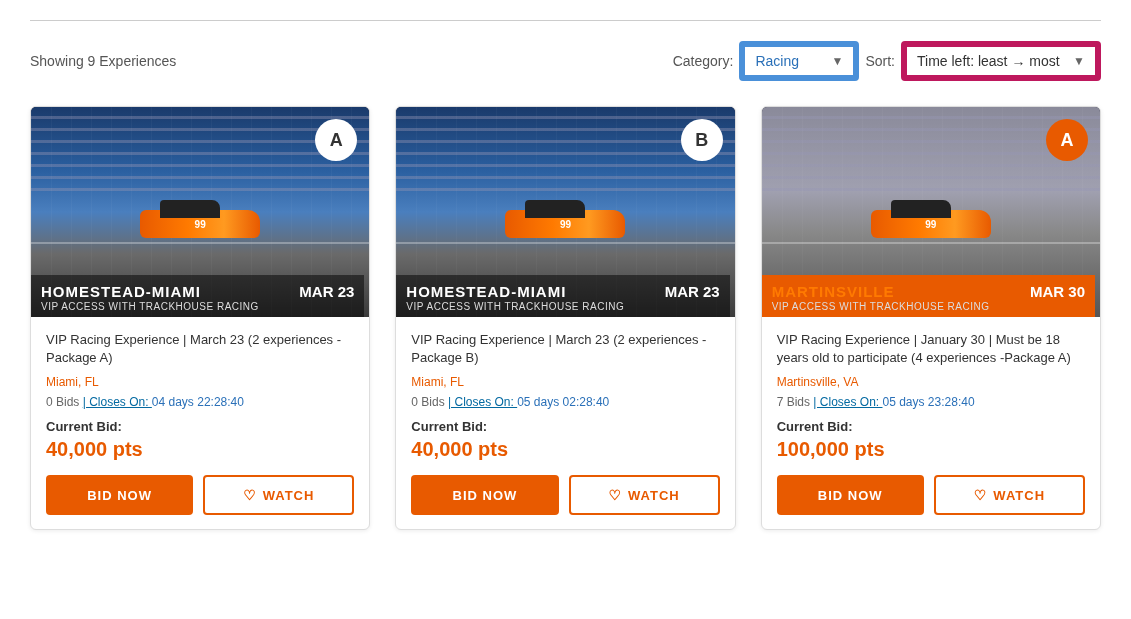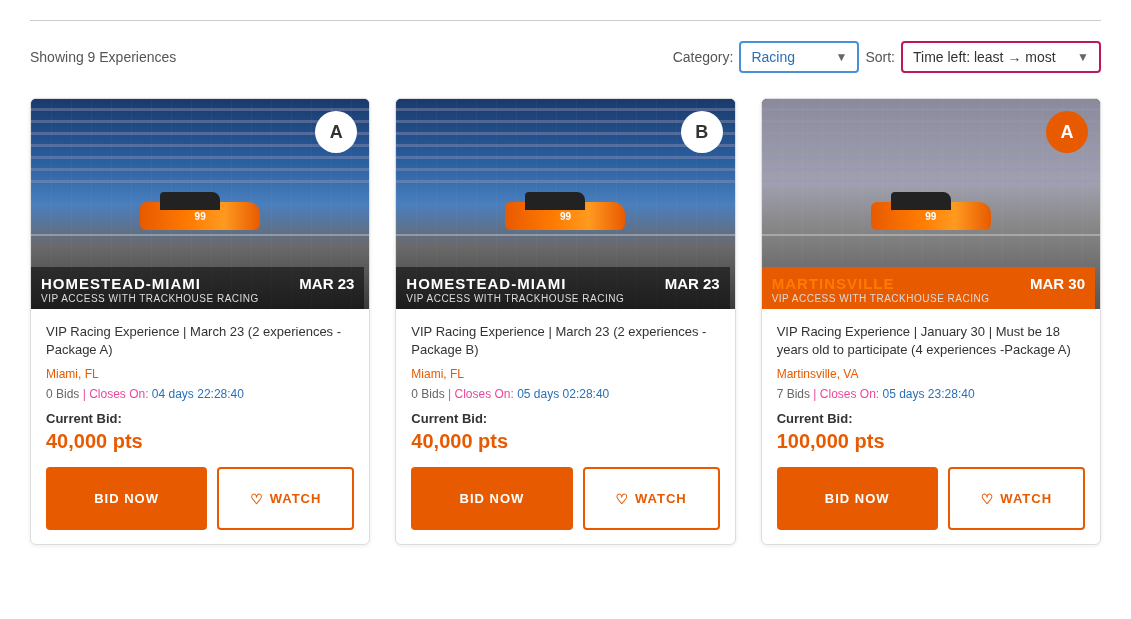--- a/index.html
+++ b/index.html
@@ -40,21 +40,21 @@
     .toolbar-right {
       display: flex;
       align-items: center;
       gap: 6px;
     }
     .toolbar-label {
       font-size: 14px;
       color: #555;
     }
     .dropdown {
-      border: 2px solid #be185d;
+      border: 6px solid #be185d;
       border-radius: 4px;
       padding: 6px 10px;
       font-size: 14px;
       background: #fff;
       cursor: pointer;
       display: flex;
       align-items: center;
       gap: 8px;
       min-width: 120px;
     }
@@ -219,21 +219,22 @@
       font-size: 12px;
       color: #e85a00;
       margin-bottom: 6px;
     }
     .bids-info {
       font-size: 12px;
       color: #666;
       margin-bottom: 10px;
     }
     .bids-info .closes {
-      color: #ec4899;
+      color: #0369a1;
+      text-decoration: underline;
     }
     .closes-time {
       color: #2a70b8;
     }
     .current-bid-label {
       font-size: 13px;
       font-weight: bold;
       color: #333;
       margin-bottom: 4px;
     }
@@ -247,21 +248,21 @@
     .card-actions {
       display: flex;
       gap: 10px;
     }
     .btn-bid {
       flex: 1;
       background: #e85a00;
       color: #fff;
       border: none;
       border-radius: 4px;
-      padding: 24px;
+      padding: 10px;
       font-size: 13px;
       font-weight: bold;
       cursor: pointer;
       text-align: center;
       letter-spacing: 1px;
     }
 
     .btn-watch {
       flex: 1;
       background: #fff;

